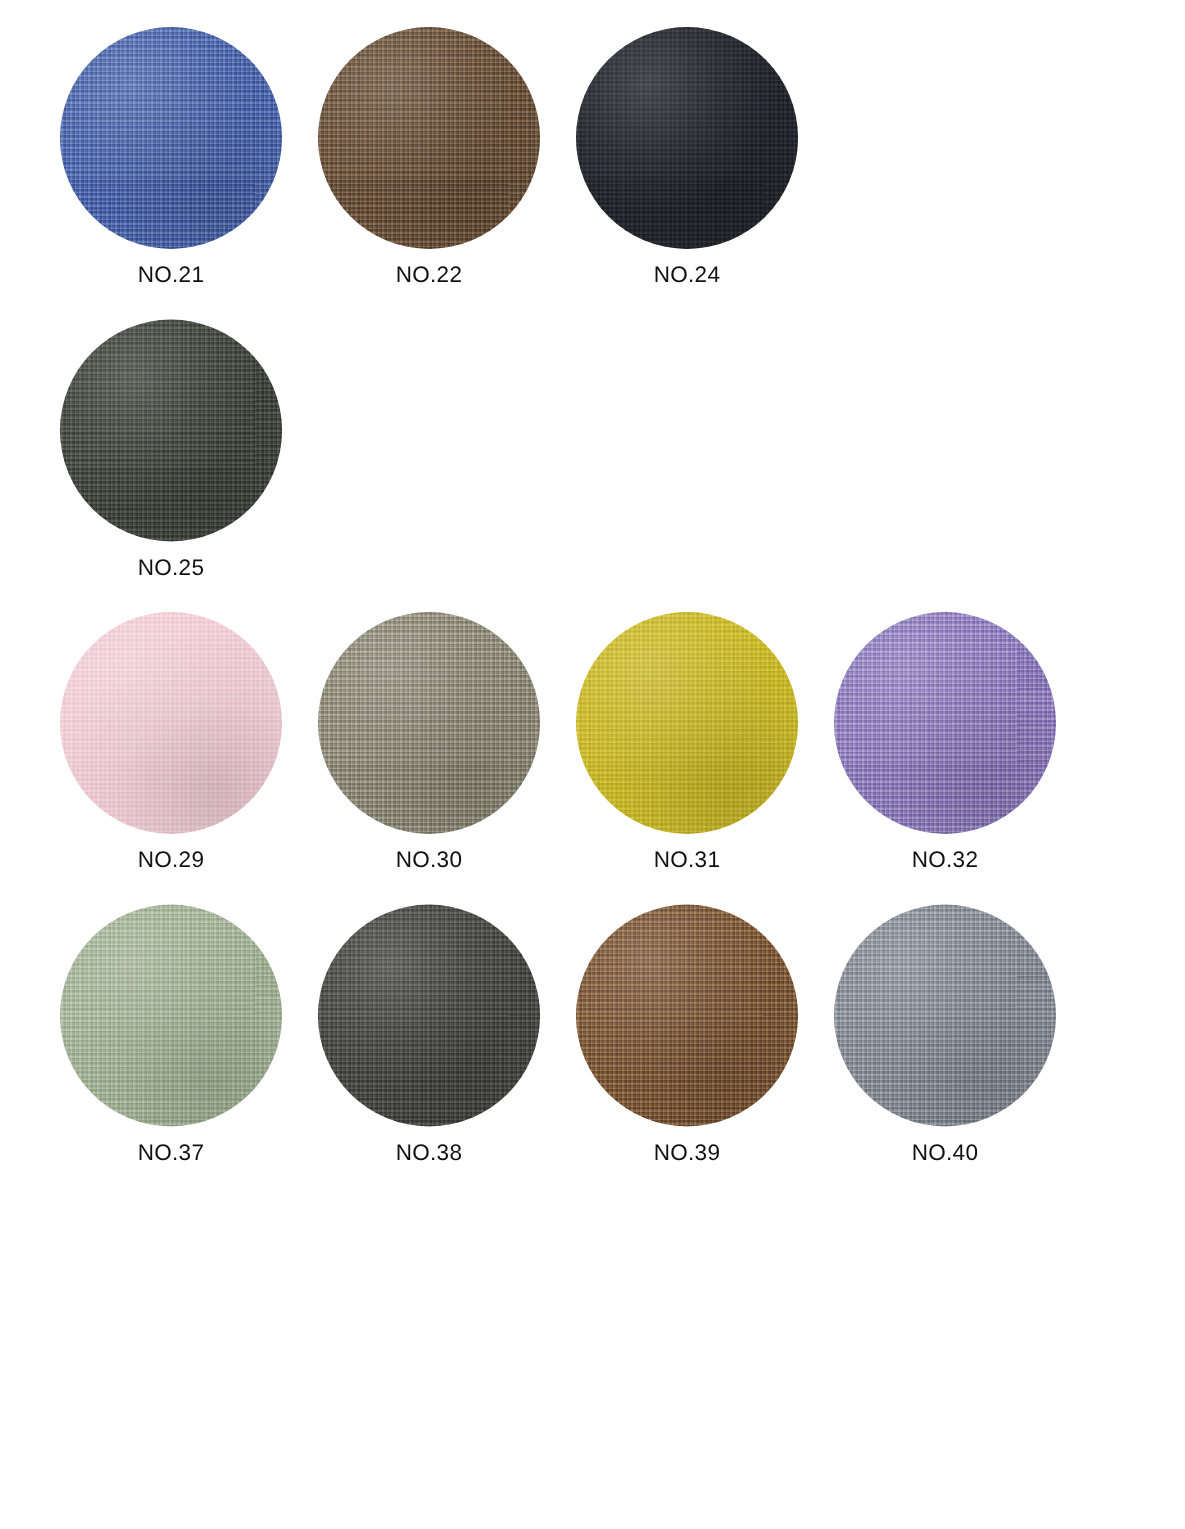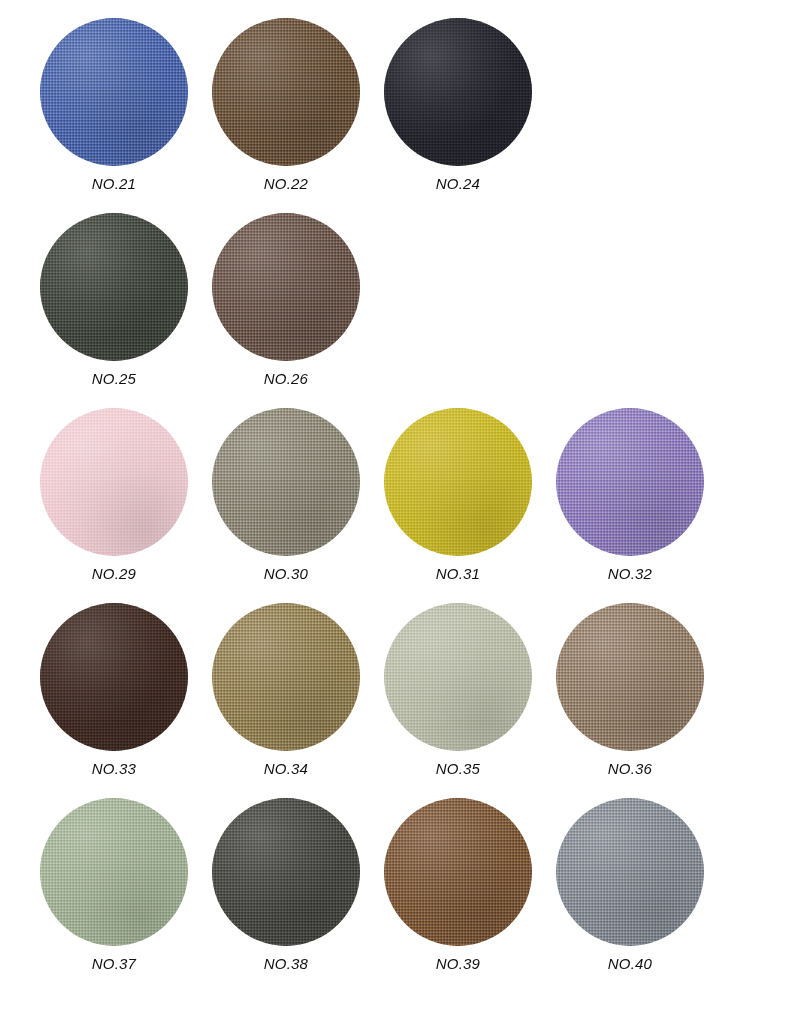--- a/index.html
+++ b/index.html
@@ -82,21 +82,20 @@
   }
   .swatch-label {
     margin-top: 8px;
     font-size: 15px;
     line-height: 20px;
     color: #111111;
     letter-spacing: 0.2px;
     text-align: center;
     white-space: nowrap;
     font-family: "Liberation Sans", "DejaVu Sans", sans-serif;
-    font-style: italic;
   }
 </style>
 </head>
 <body style="background: rgb(255, 255, 255);">
 
 <div class="swatch-sheet">
   <div class="swatch-row">
       <div class="swatch-cell">
         <div class="swatch-disc-wrap">
           <div class="swatch-disc" style="background-color: rgb(90, 117, 180);"></div>
@@ -116,26 +115,20 @@
         <div class="swatch-label">NO.24</div>
       </div>
     </div>
   <div class="swatch-row">
       <div class="swatch-cell">
         <div class="swatch-disc-wrap">
           <div class="swatch-disc" style="background-color: rgb(77, 82, 73);"></div>
         </div>
         <div class="swatch-label">NO.25</div>
       </div>
-      <div class="swatch-cell">
-        <div class="swatch-disc-wrap">
-          <div class="swatch-disc" style="background-color: rgb(122, 101, 90);"></div>
-        </div>
-        <div class="swatch-label">NO.26</div>
-      </div>
     </div>
   <div class="swatch-row">
       <div class="swatch-cell">
         <div class="swatch-disc-wrap">
           <div class="swatch-disc" style="background-color: rgb(242, 211, 217);"></div>
         </div>
         <div class="swatch-label">NO.29</div>
       </div>
       <div class="swatch-cell">
         <div class="swatch-disc-wrap">
@@ -147,46 +140,20 @@
         <div class="swatch-disc-wrap">
           <div class="swatch-disc" style="background-color: rgb(207, 192, 51);"></div>
         </div>
         <div class="swatch-label">NO.31</div>
       </div>
       <div class="swatch-cell">
         <div class="swatch-disc-wrap">
           <div class="swatch-disc" style="background-color: rgb(155, 140, 196);"></div>
         </div>
         <div class="swatch-label">NO.32</div>
-      </div>
-    </div>
-  <div class="swatch-row">
-      <div class="swatch-cell">
-        <div class="swatch-disc-wrap">
-          <div class="swatch-disc" style="background-color: rgb(74, 52, 44);"></div>
-        </div>
-        <div class="swatch-label">NO.33</div>
-      </div>
-      <div class="swatch-cell">
-        <div class="swatch-disc-wrap">
-          <div class="swatch-disc" style="background-color: rgb(160, 143, 99);"></div>
-        </div>
-        <div class="swatch-label">NO.34</div>
-      </div>
-      <div class="swatch-cell">
-        <div class="swatch-disc-wrap">
-          <div class="swatch-disc" style="background-color: rgb(195, 198, 180);"></div>
-        </div>
-        <div class="swatch-label">NO.35</div>
-      </div>
-      <div class="swatch-cell">
-        <div class="swatch-disc-wrap">
-          <div class="swatch-disc" style="background-color: rgb(160, 141, 121);"></div>
-        </div>
-        <div class="swatch-label">NO.36</div>
       </div>
     </div>
   <div class="swatch-row">
       <div class="swatch-cell">
         <div class="swatch-disc-wrap">
           <div class="swatch-disc" style="background-color: rgb(173, 187, 162);"></div>
         </div>
         <div class="swatch-label">NO.37</div>
       </div>
       <div class="swatch-cell">

